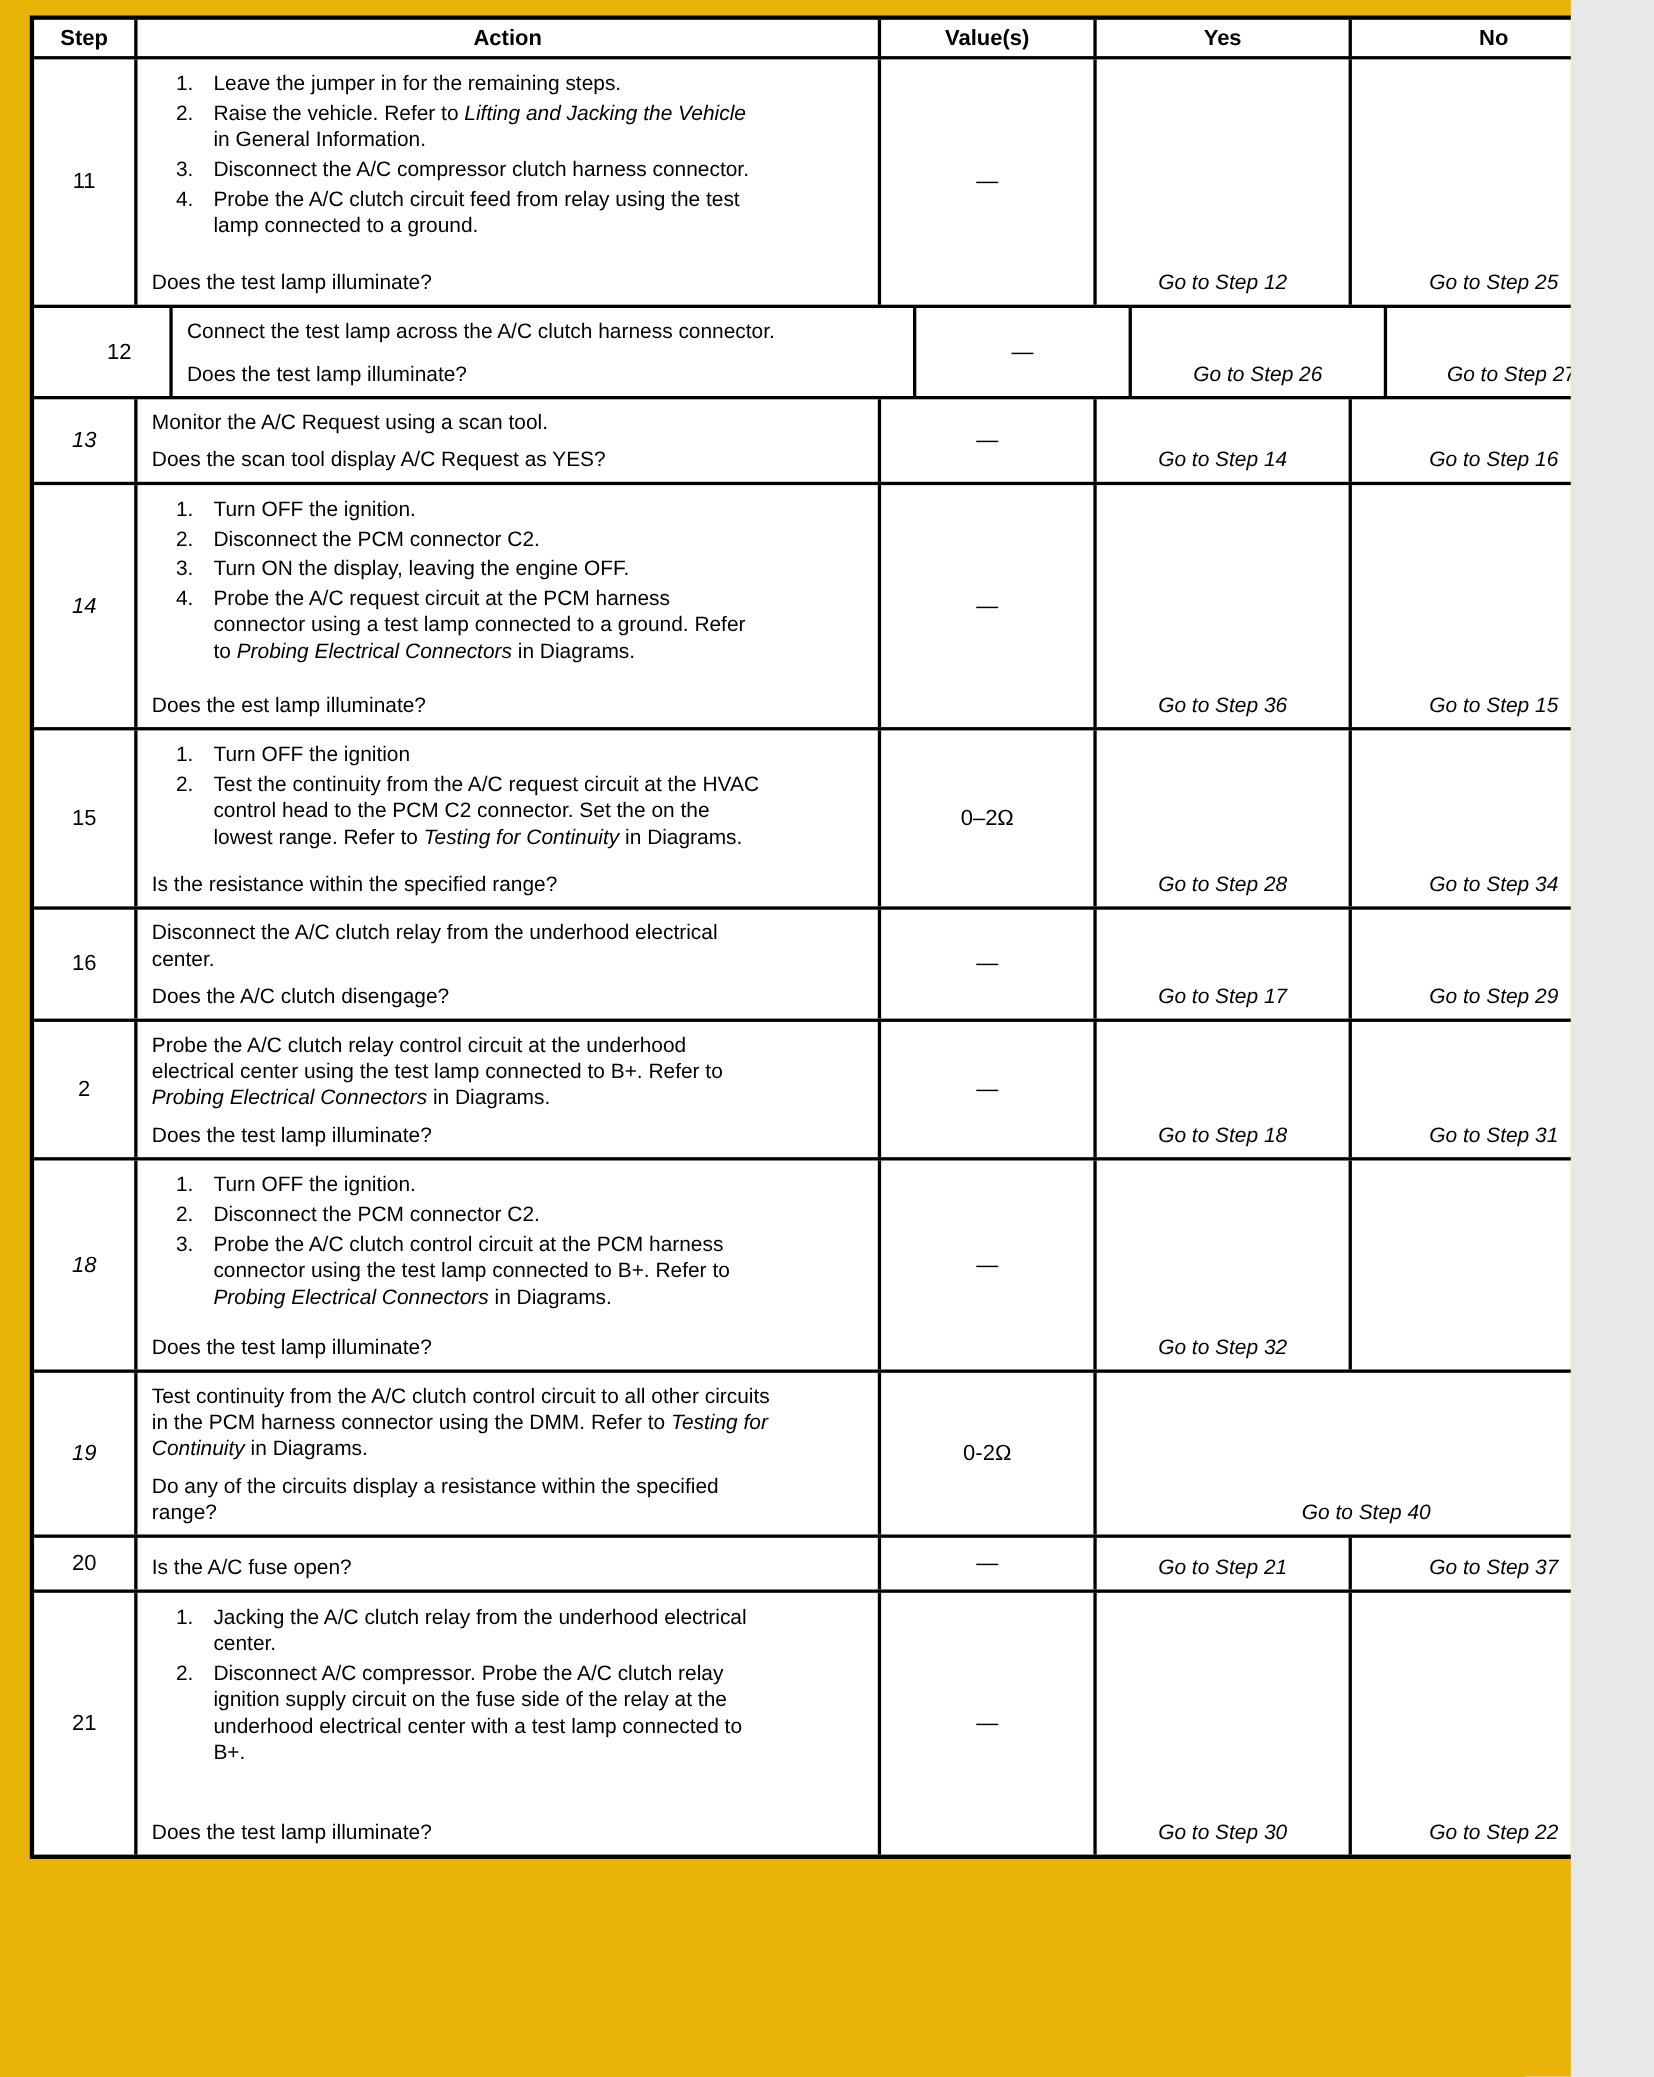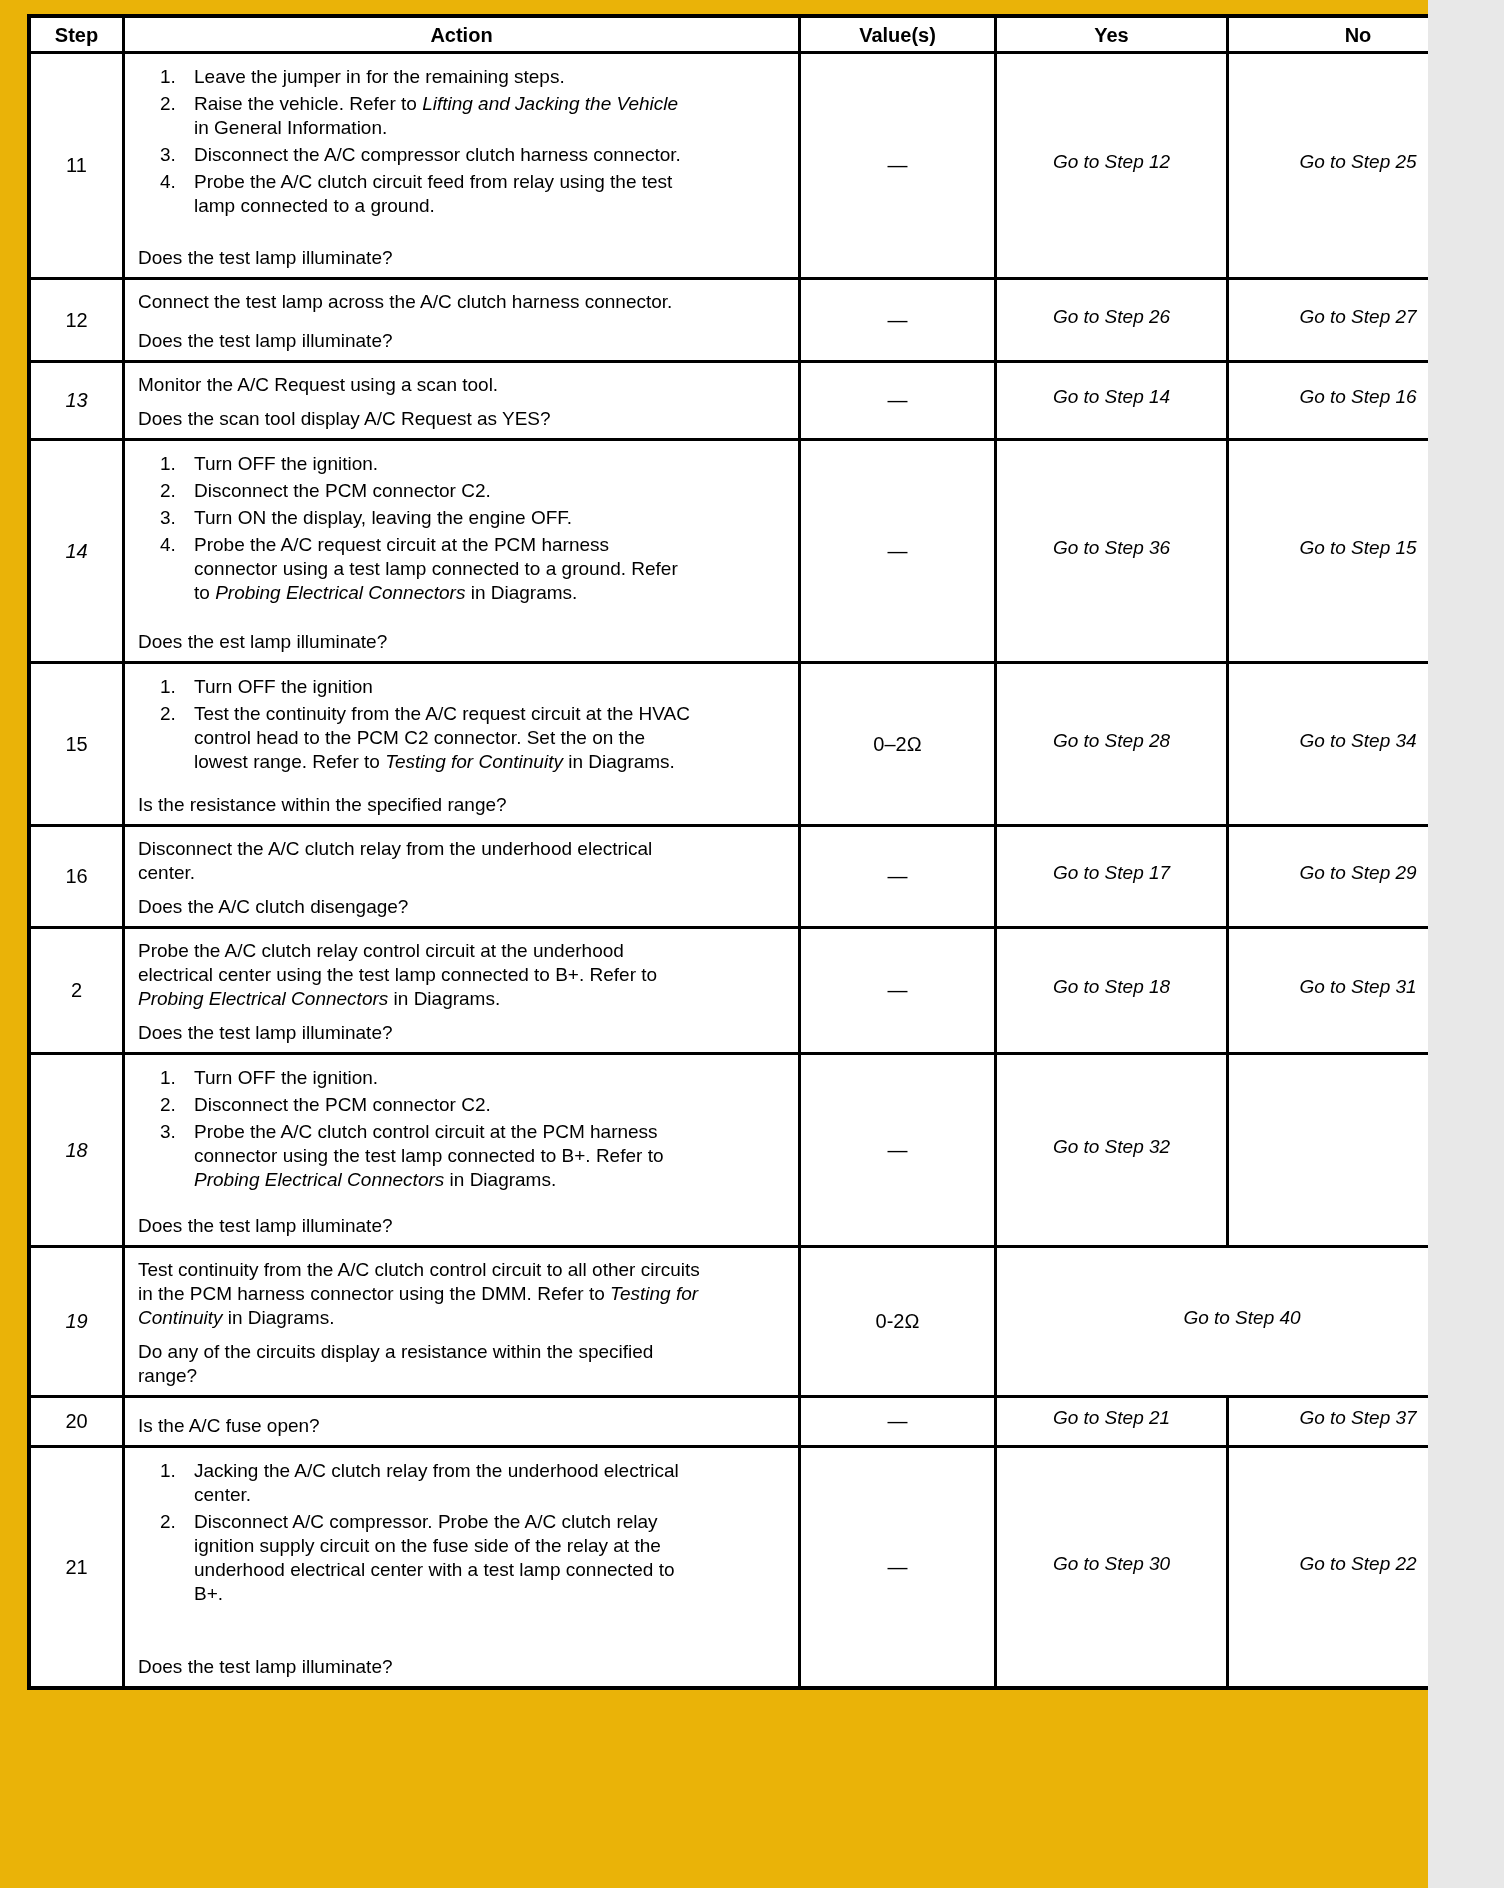--- a/index.html
+++ b/index.html
@@ -39,21 +39,21 @@
   .aitem { display: flex; margin: 3px 0; }
   .anum  { flex: 0 0 34px; }
   .atext { max-width: 500px; }
   .apara { max-width: 565px; margin: 2px 0; }
   .aquestion { margin-top: 8px; max-width: 565px; }
   .row .value {
     display: flex; align-items: center; justify-content: center;
     font-size: 20px;
   }
   .row .yes, .row .no {
-    display: flex; align-items: center; justify-content: center;
+    display: flex; align-items: flex-end; justify-content: center;
     padding-bottom: 7px; font-size: 19px; line-height: 24px;
   }
   .goto { font-style: italic; }
   .ital { font-style: italic; }
 </style>
 </head>
 <body>
 
 <div class="page">
   <div class="tbl">
@@ -95,21 +95,21 @@
           <div class="cell value">
             <span class="vtext">—</span>
           </div>
           <div class="cell yes">
             <span class="goto">Go to Step 12</span>
           </div>
           <div class="cell no">
             <span class="goto">Go to Step 25</span>
           </div>
         </div>
-        <div class="row" style="min-height: 80px;">
+        <div class="row" style="min-height: 80px; padding-left: 32px;">
           <div class="cell step">
             <div class="stepnum">12</div>
           </div>
           <div class="cell action">
             <div class="abody">
               <div class="apara">Connect the test lamp across the A/C clutch harness connector.</div>
             </div>
             <div class="aquestion">Does the test lamp illuminate?</div>
           </div>
           <div class="cell value">

